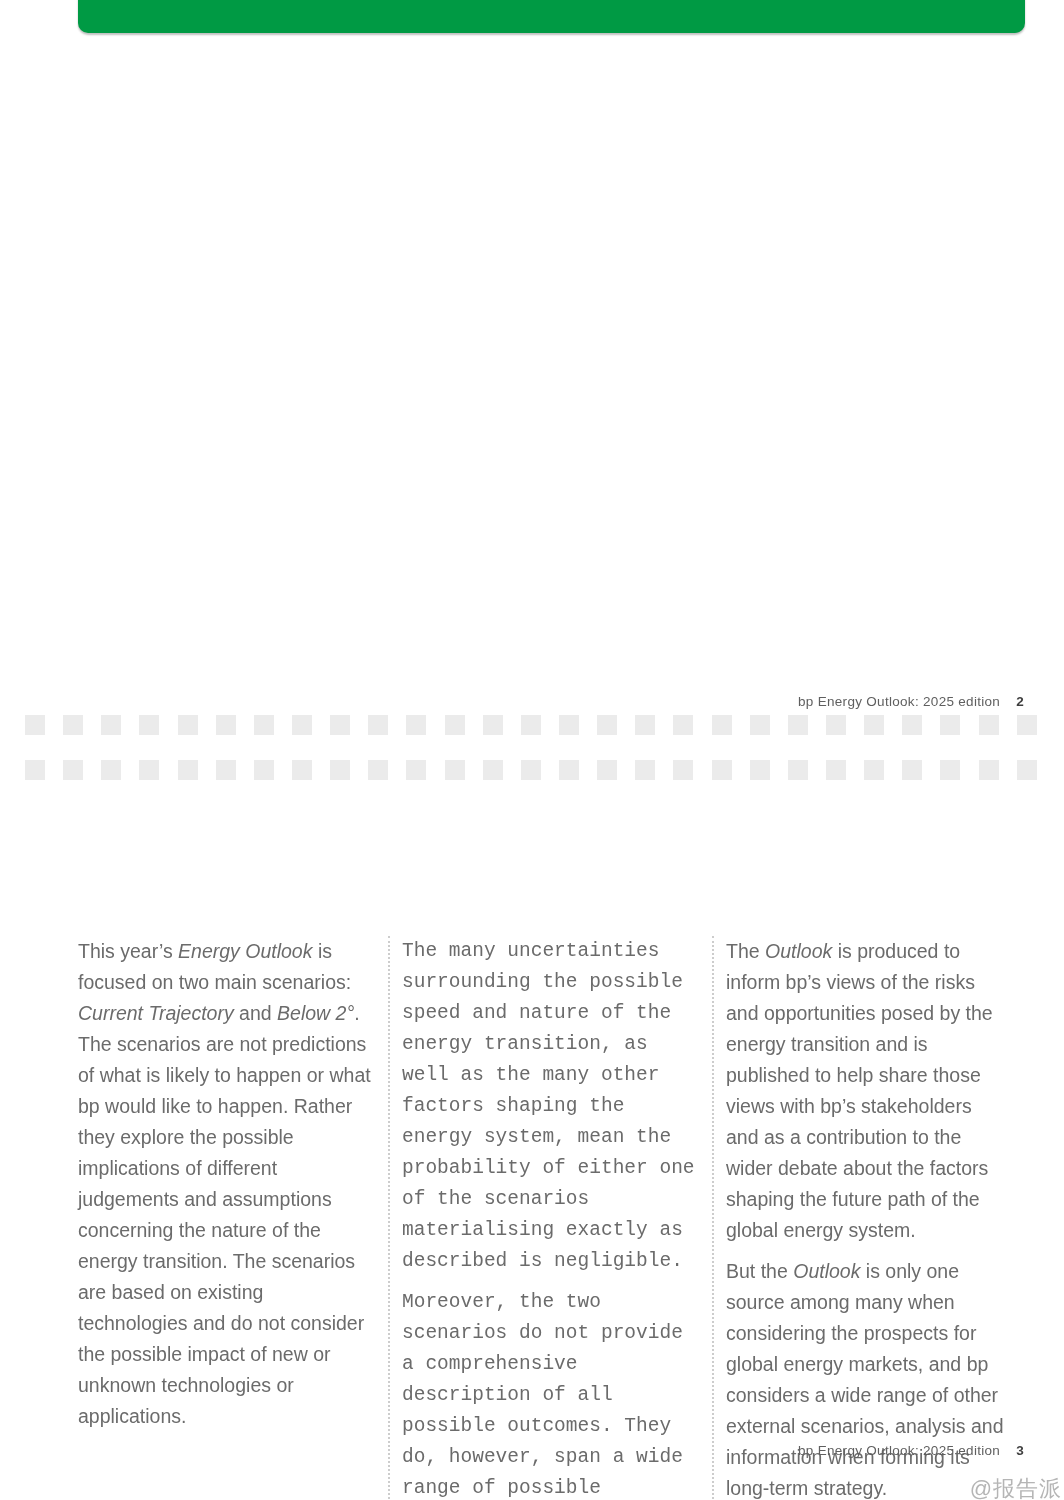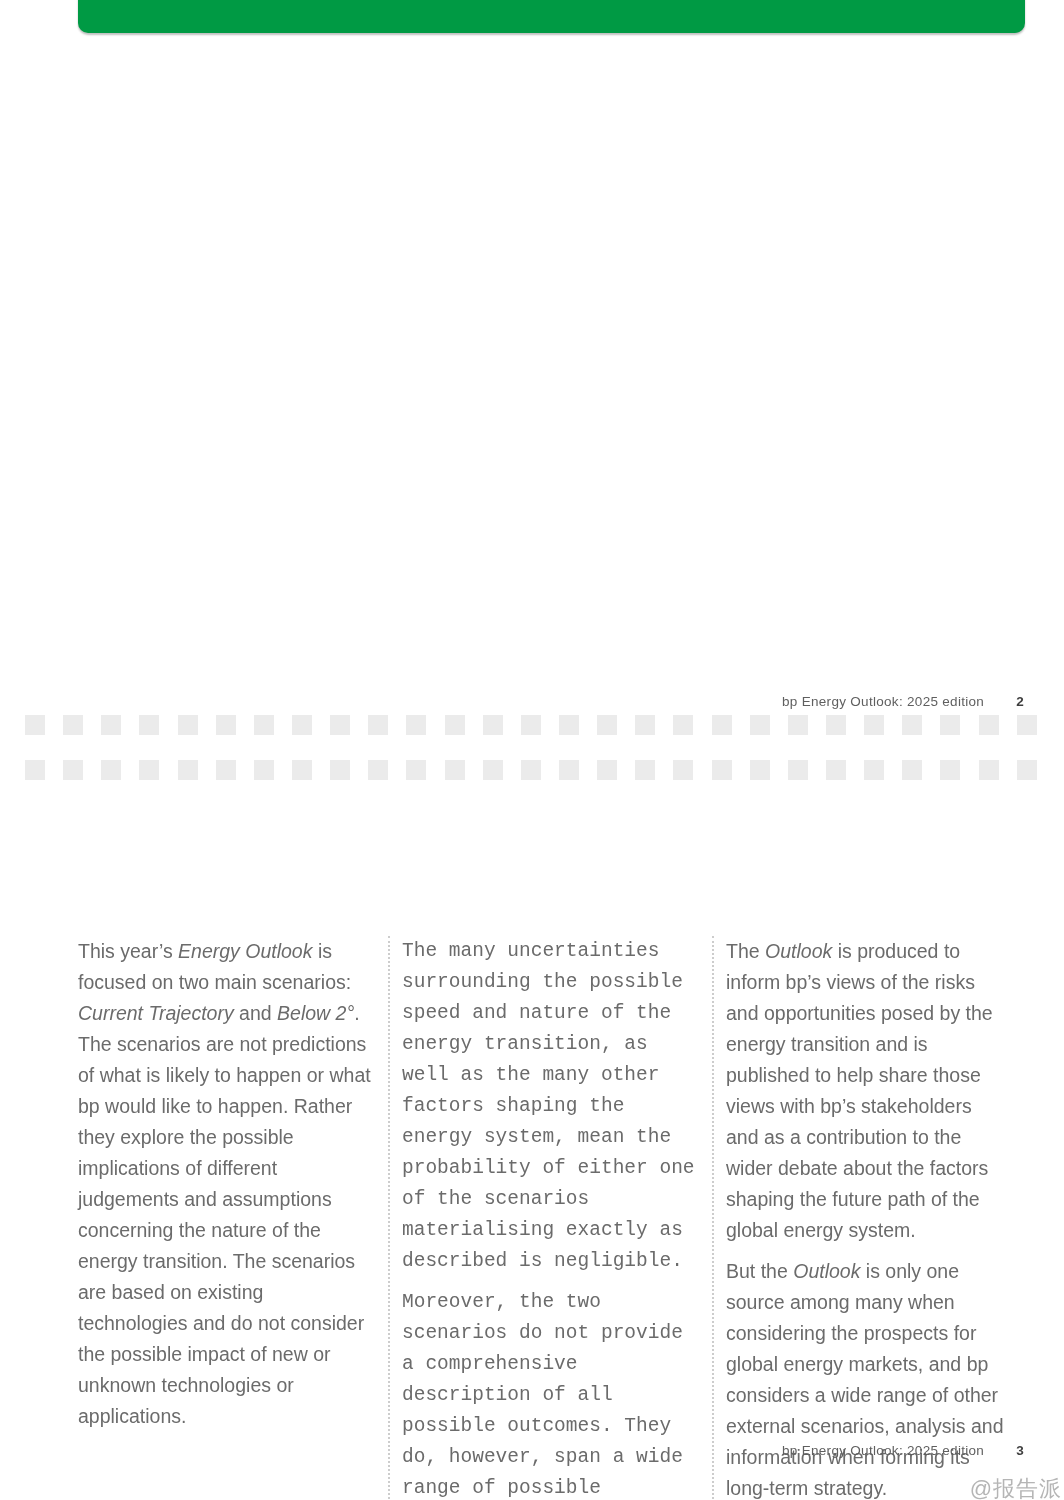--- a/index.html
+++ b/index.html
@@ -7,21 +7,21 @@
     width:1064px;height:1500px;position:relative;background:#ffffff;
     font-family:"Liberation Sans",sans-serif;overflow:hidden;
     --brand-green:#009A44;--square-gray:#EBEBEB;--text-gray:#6B6B6B;
   }
   .green-bar{
     position:absolute;left:78px;top:-12px;width:947px;height:45px;
     background:var(--brand-green);border-radius:10px;
     box-shadow:0 2px 2px rgba(0,0,0,.25);
   }
   .footer{
-    position:absolute;right:40px;display:flex;gap:32px;align-items:baseline;
+    position:absolute;right:40px;display:flex;gap:16px;align-items:baseline;
     font-size:13.5px;color:#5f5f5f;letter-spacing:.3px;
   }
   .footer .num{font-weight:bold;color:#3f3f3f;}
   .footer-top{top:694px;}
   .footer-bottom{top:1443px;}
   .squares{
     position:absolute;left:25px;width:1012px;display:flex;
     justify-content:space-between;
   }
   .squares div{width:20px;height:20px;background:var(--square-gray);}

